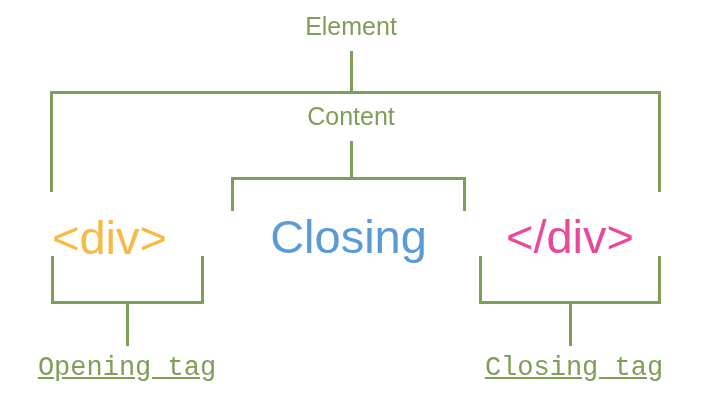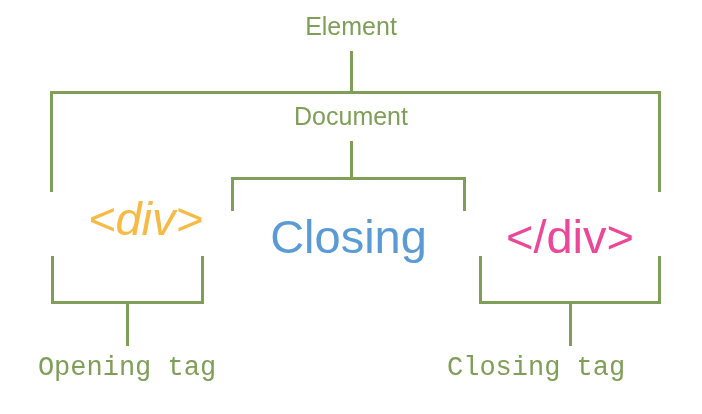--- a/index.html
+++ b/index.html
@@ -39,41 +39,42 @@
     font-weight: 400;
   }
   .lbl-node {
     font-size: 25px;
   }
   .lbl-tag {
     font-size: 47px;
   }
   .lbl-caption {
     font-size: 27px;
+    text-decoration: underline;
   }
   #label-element {
     left: 0; top: 14px; width: 702px; text-align: center;
   }
   #label-content {
     left: 0; top: 104px; width: 702px; text-align: center;
   }
   #label-open-tag {
-    left: 52px; top: 195px; width: 151px; text-align: right; font-style: italic;
+    left: 52px; top: 214px; width: 151px; text-align: left;
   }
   #label-document {
     left: 232px; top: 213px; width: 233px; text-align: center;
   }
   #label-close-tag {
     left: 480px; top: 213px; width: 180px; text-align: center;
   }
   #label-opening-caption {
     left: 0px; top: 355px; width: 254px; text-align: center;
   }
   #label-closing-caption {
-    left: 447px; top: 355px; width: 254px; text-align: left;
+    left: 447px; top: 355px; width: 254px; text-align: center;
   }
 </style>
 </head>
 <body>
 
 <div id="diagram-root">
 
   <svg id="diagram-svg" width="702" height="414" viewBox="0 0 702 414" xmlns="http://www.w3.org/2000/svg">
     <g stroke="#7f9e57" stroke-width="3" stroke-linecap="butt" fill="none">
 
@@ -90,21 +91,21 @@
       <path d="M127.5 302.5 L127.5 346"></path>
 
       <path d="M480.5 256 L480.5 302.5 L659.5 302.5 L659.5 256"></path>
 
       <path d="M570.5 302.5 L570.5 346"></path>
     </g>
   </svg>
 
   <div class="lbl lbl-sans lbl-node" id="label-element" style="color:#7f9e57">Element</div>
 
-  <div class="lbl lbl-sans lbl-node" id="label-content" style="color:#7f9e57">Document</div>
+  <div class="lbl lbl-sans lbl-node" id="label-content" style="color:#7f9e57">Content</div>
 
   <div class="lbl lbl-sans lbl-tag" id="label-open-tag" style="color:#f7ba45">&lt;div&gt;</div>
 
   <div class="lbl lbl-sans lbl-tag" id="label-document" style="color:#5b9bd5">Closing</div>
 
   <div class="lbl lbl-sans lbl-tag" id="label-close-tag" style="color:#ec4899">&lt;/div&gt;</div>
 
   <div class="lbl lbl-mono lbl-caption" id="label-opening-caption" style="color:#7f9e57">Opening tag</div>
 
   <div class="lbl lbl-mono lbl-caption" id="label-closing-caption" style="color:#7f9e57">Closing tag</div>

